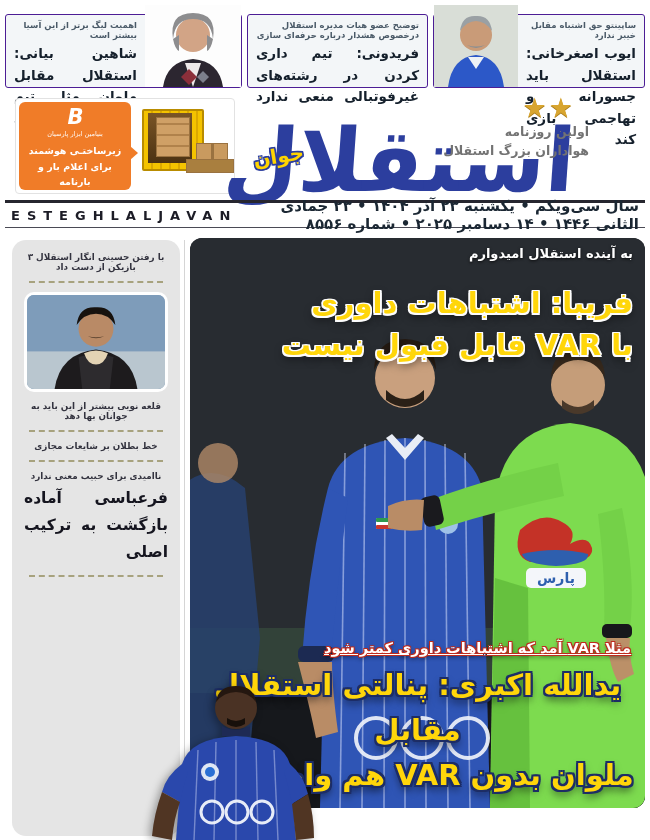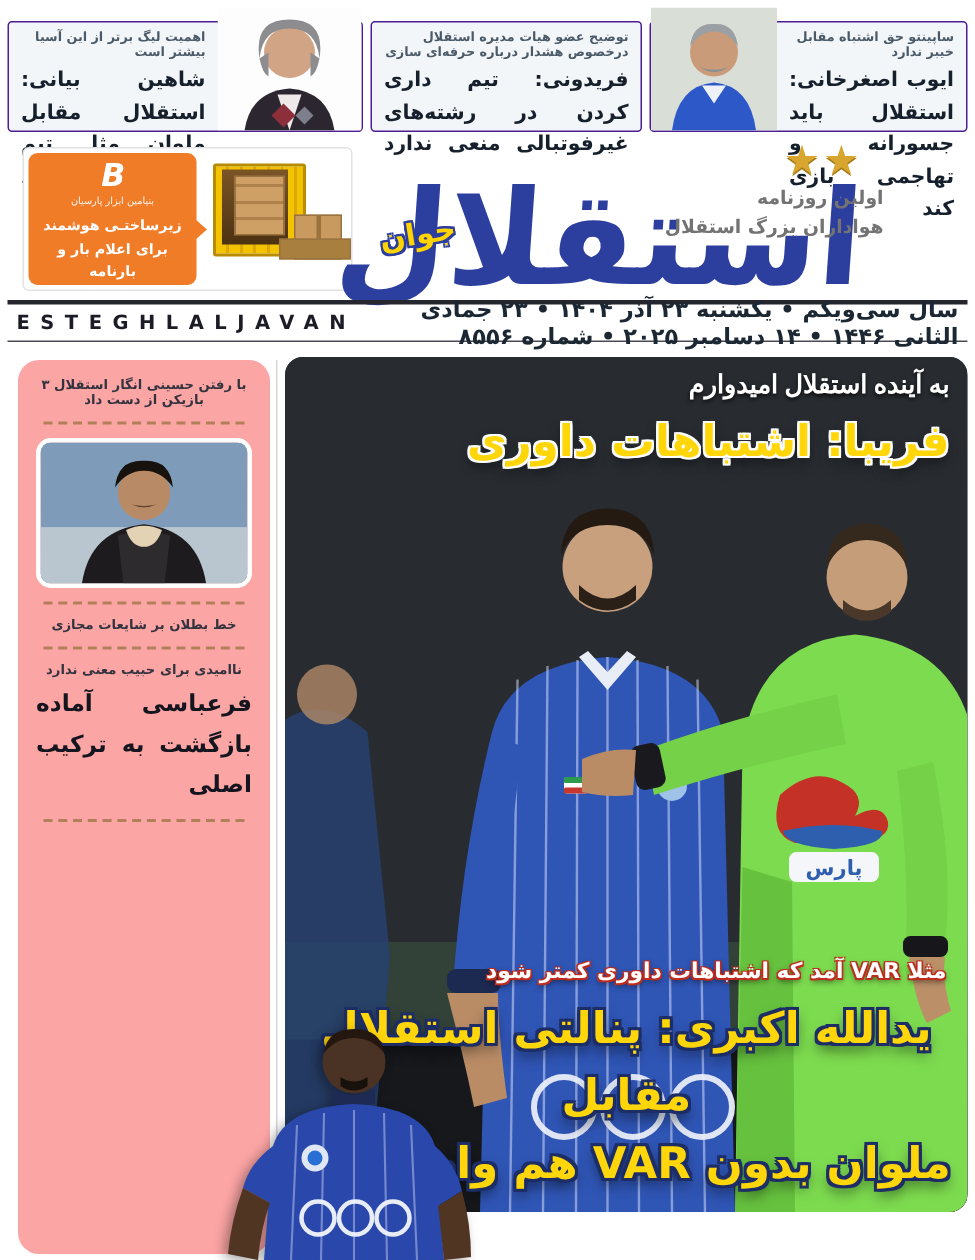--- a/index.html
+++ b/index.html
@@ -55,42 +55,42 @@
     font-size:12.5px; font-weight:bold; line-height:1.55; }
   
   .dateline { position:absolute; top:200px; left:5px; right:5px; height:28px;
     border-top:3px solid #26262f; border-bottom:1px solid #4a4a55;
     display:flex; direction:ltr; align-items:center; justify-content:space-between; padding:1px 6px; }
   .dateline-latin { font-size:13px; font-weight:bold; letter-spacing:7px; color:#1c1c26; }
   .dateline-fa { font-size:15px; font-weight:bold; color:#1b2733; direction:rtl; }
   
   .col-rule { position:absolute; left:184px; top:240px; width:1px; height:568px; background:#d5d5d5; }
   .sidebar { position:absolute; left:12px; top:240px; width:168px; height:596px;
-    background:#fca5a5; border-radius:14px; padding:12px 9px 10px; z-index:1; }
+    background:#e5e5e5; border-radius:14px; padding:12px 9px 10px; z-index:1; }
   .sb-kicker { font-size:8.8px; font-weight:bold; color:#33333f; text-align:center; margin-bottom:4px; }
   .sb-headline { font-size:15.5px; font-weight:bold; color:#15151f; line-height:1.75;
     text-align:justify; text-align-last:justify; padding:0 3px; }
   .sb-headline.hl-blue { color:#1f4da8; }
   .sb-divider { border-top:2px dashed rgba(90,80,0,.45); margin:9px 8px; }
   .sb-photo { margin:2px 3px 9px; height:100px; border-radius:10px; border:3px solid #fff;
     background:linear-gradient(180deg,#7e9cba,#c9d3d9); overflow:hidden; }
   .sb-photo svg { width:100%; height:100%; display:block; }
   
   .photo-panel { position:absolute; left:190px; top:238px; width:455px; height:570px;
     border-radius:12px; overflow:hidden; z-index:2;
     background:linear-gradient(180deg,#24272c 0%,#2e3238 30%,#2f3c31 70%,#16181c 100%); }
   .photo-panel svg.scene { position:absolute; inset:0; width:100%; height:100%; }
   .ph-top { position:absolute; top:8px; right:12px; left:10px; text-align:right; z-index:3; }
-  .ph-kicker { font-size:17px; font-weight:bold; color:#fff; margin-bottom:6px;
-    text-shadow:0 1px 3px rgba(0,0,0,.8);font-family:Liberation Serif, serif; }
+  .ph-kicker { font-size:13px; font-weight:bold; color:#fff; margin-bottom:21px;
+    text-shadow:0 1px 3px rgba(0,0,0,.8); }
   .ph-headline { font-size:29px; font-weight:bold; color:#ffd60a; line-height:1.45;
     text-shadow:-1.5px -1.5px 0 #fdfdfd,1.5px -1.5px 0 #fdfdfd,-1.5px 1.5px 0 #fdfdfd,1.5px 1.5px 0 #fdfdfd,0 -1.5px 0 #fdfdfd,0 1.5px 0 #fdfdfd,-1.5px 0 0 #fdfdfd,1.5px 0 0 #fdfdfd, 0 4px 8px rgba(0,0,0,.55);text-align:right; }
   .ph-bottom { position:absolute; bottom:10px; left:8px; right:8px; text-align:center; z-index:3; }
   .phb-kicker { font-size:14.5px; font-weight:bold; color:#fff; text-align:right; padding-right:6px; margin-bottom:7px;
-    text-shadow:-1px -1px 0 #bf2b1d,1px -1px 0 #bf2b1d,-1px 1px 0 #bf2b1d,1px 1px 0 #bf2b1d,0 2px 4px rgba(0,0,0,.7); }
+    text-shadow:-1px -1px 0 #bf2b1d,1px -1px 0 #bf2b1d,-1px 1px 0 #bf2b1d,1px 1px 0 #bf2b1d,0 2px 4px rgba(0,0,0,.7);text-decoration:underline; }
   .phb-headline { font-size:29px; font-weight:bold; color:#ffd60a; line-height:1.55;
     text-shadow:-2px -2px 0 #1d2d66,2px -2px 0 #1d2d66,-2px 2px 0 #1d2d66,2px 2px 0 #1d2d66,0 -2px 0 #1d2d66,0 2px 0 #1d2d66,-2px 0 0 #1d2d66,2px 0 0 #1d2d66,0 5px 9px rgba(0,0,0,.6); }
   
   .cutout { position:absolute; left:124px; top:680px; width:200px; height:160px; z-index:5; }
   .cutout svg { width:100%; height:100%; display:block; filter:drop-shadow(-3px 2px 4px rgba(0,0,0,.35)); }
 </style>
 </head>
 <body>
 
 <div class="top-strip">
@@ -191,20 +191,21 @@
       <path d="M30 100 Q36 62 75 58 Q114 62 120 100 Z" fill="#1d1b1d"></path>
       <path d="M56 66 Q75 60 94 66 L90 100 L60 100 Z" fill="#2d2b2e"></path>
       <path d="M62 62 Q75 56 88 62 Q84 74 75 74 Q66 74 62 62 Z" fill="#e3d3b4"></path>
       <circle cx="75" cy="36" r="19" fill="#b98a66"></circle>
       <path d="M54 32 Q56 12 75 13 Q94 12 96 32 Q88 20 75 20 Q62 20 54 32 Z" fill="#17120e"></path>
       <path d="M66 44 Q75 48 84 44 Q75 46 66 44 Z" fill="#5d4430"></path>
     </svg>
   </div>
 
   <div>
+    <div class="sb-kicker">قلعه نویی بیشتر از این باید به جوانان بها دهد</div>
   </div>
   <div class="sb-divider"></div>
 
   <div>
     <div class="sb-kicker">خط بطلان بر شایعات مجازی</div>
   </div>
   <div class="sb-divider"></div>
 
   <div>
     <div class="sb-kicker">ناامیدی برای حبیب معنی ندارد</div>
@@ -271,20 +272,21 @@
       <path d="M330 292 Q352 272 372 284 Q388 292 380 306 Q398 296 402 310 Q404 322 380 324 L340 324 Q322 318 330 292 Z" fill="#c43227"></path>
       <path d="M332 316 Q366 308 398 316 Q400 326 366 328 Q334 326 332 316 Z" fill="#2e5fae"></path>
       <rect x="336" y="330" width="60" height="20" rx="5" fill="#f4f6fa"></rect>
       <text x="366" y="345" text-anchor="middle" font-size="14" font-weight="bold" fill="#2e5fae">پارس</text>
     </g>
   </svg>
 
   <div class="ph-top">
     <div class="ph-kicker">به آینده استقلال امیدوارم</div>
     <div class="ph-headline">فریبا: اشتباهات داوری</div>
+    <div class="ph-headline">با VAR قابل قبول نیست</div>
   </div>
 
   <div class="ph-bottom">
     <div class="phb-kicker">مثلا VAR آمد که اشتباهات داوری کمتر شود</div>
     <div class="phb-headline">یدالله اکبری: پنالتی استقلال مقابل</div>
     <div class="phb-headline">ملوان بدون VAR هم واضح بود</div>
   </div>
 </div>
 
 <div class="cutout">

